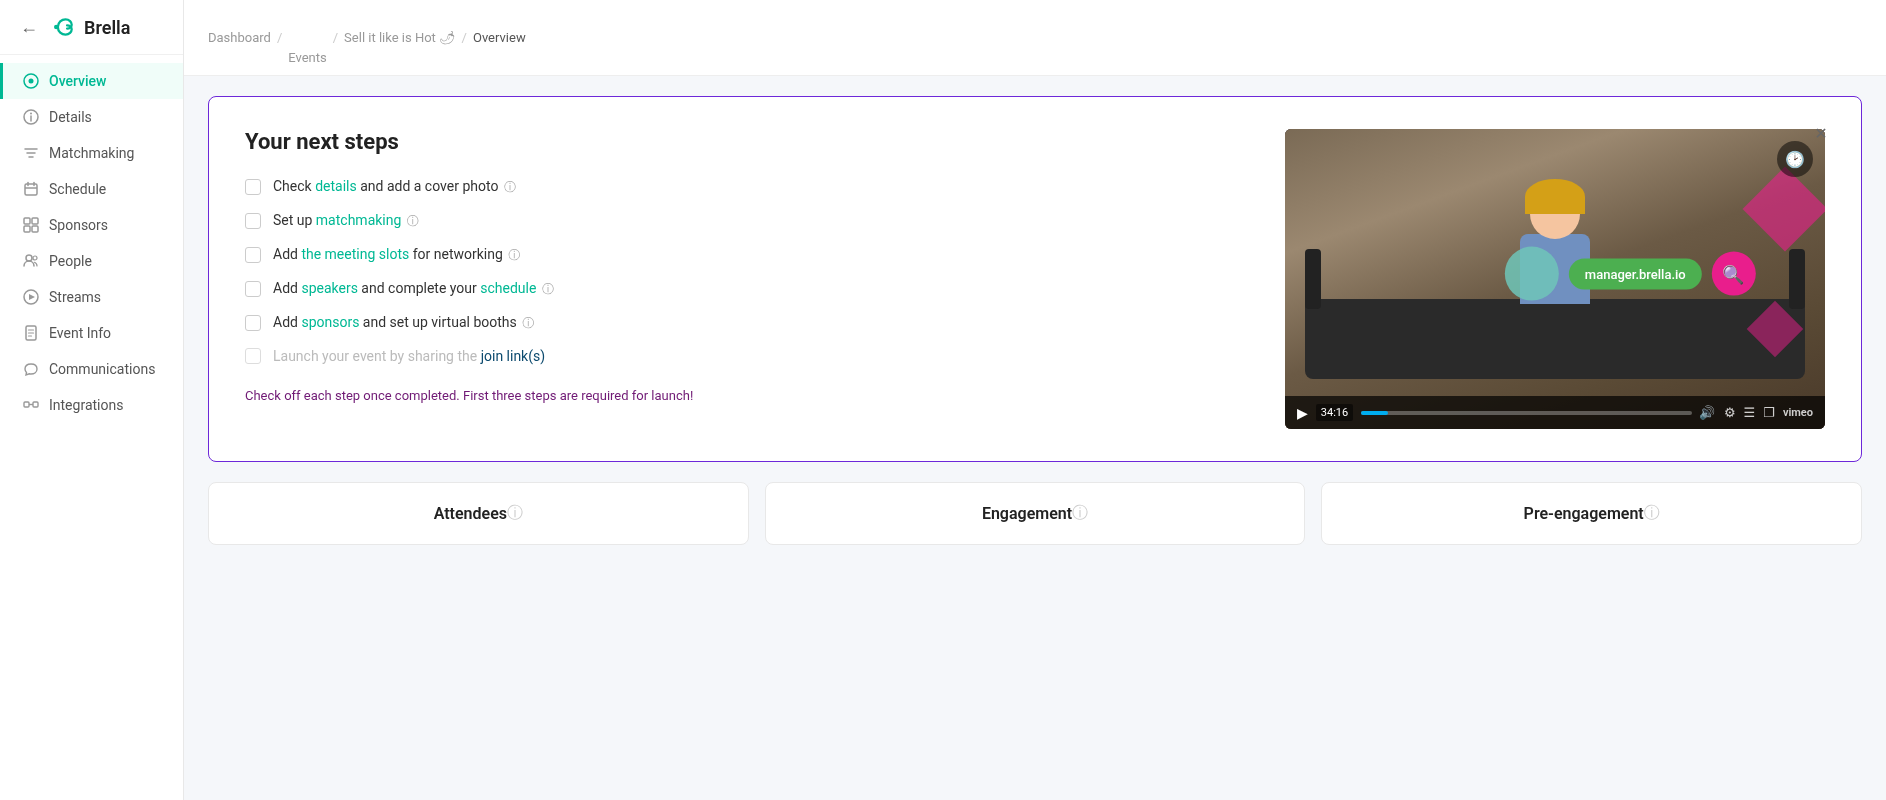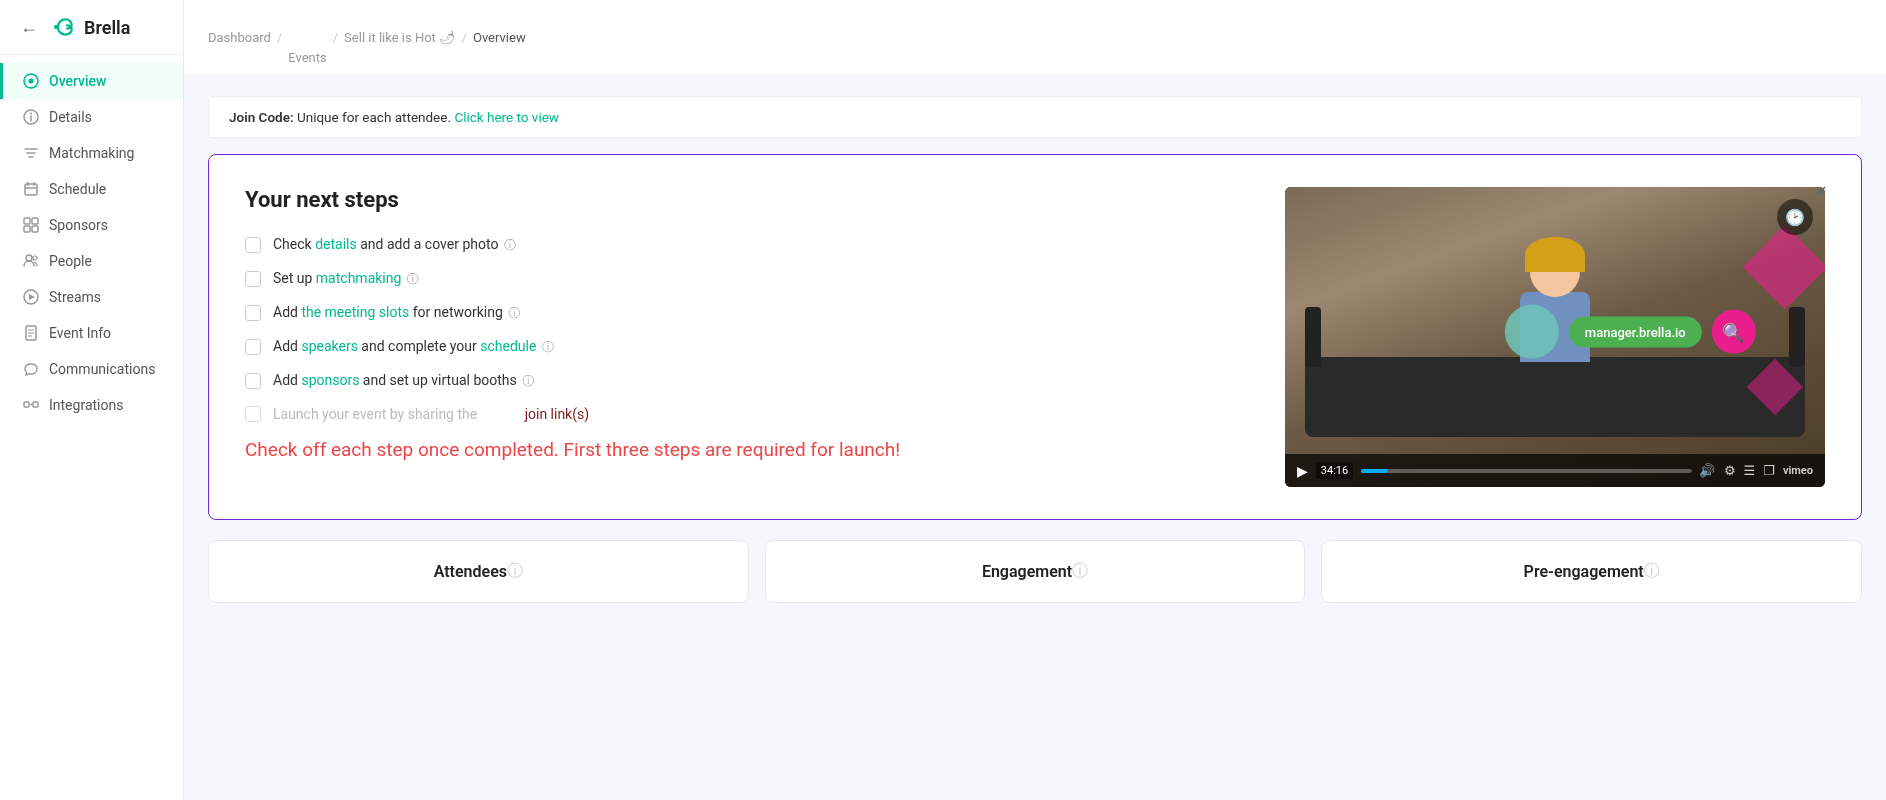--- a/index.html
+++ b/index.html
@@ -158,23 +158,23 @@
       flex-shrink: 0;
       background: #fff;
     }
     .step-link { color: #00b894; text-decoration: none; cursor: pointer; }
     .step-info {
       color: #aaa;
       font-size: 12px;
       margin-left: 2px;
     }
     .step-footnote {
-      font-size: 19px;
-      color: #ef4444;
-      margin-top: 16px;
+      font-size: 13px;
+      color: #701a75;
+      margin-top: 24px;
     }
 
     
     .video-section {
       width: 540px;
       min-width: 540px;
       position: relative;
     }
     .video-close {
       position: absolute;
@@ -489,27 +489,20 @@
     <span class="breadcrumb-sep">/</span>
     <span style="cursor:pointer;margin-top:40px;">Events</span>
     <span class="breadcrumb-sep">/</span>
     <span style="cursor:pointer;">Sell it like is Hot 🌶</span>
     <span class="breadcrumb-sep">/</span>
     <span class="breadcrumb-current">Overview</span>
   </div>
 
   <div class="content">
 
-    <div class="join-code-bar">
-      <span class="join-code-label">Join Code:</span>
-      <span class="join-code-sub"> </span>
-      <span>Unique for each attendee.</span>
-      <span> </span>
-      <a class="join-code-link">Click here to view</a>
-    </div>
 
     <div class="card">
       <div class="card-inner">
 
         <div class="steps-section">
           <div class="steps-title">Your next steps</div>
 
           <div class="step-item">
             <div class="step-checkbox"></div>
             <span>Check <a class="step-link">details</a> and add a cover photo <span class="step-info">ⓘ</span></span>
@@ -530,21 +523,21 @@
             <span>Add <a class="step-link">speakers</a> and complete your <a class="step-link">schedule</a> <span class="step-info">ⓘ</span></span>
           </div>
 
           <div class="step-item">
             <div class="step-checkbox"></div>
             <span>Add <a class="step-link">sponsors</a> and set up virtual booths <span class="step-info">ⓘ</span></span>
           </div>
 
           <div class="step-item disabled">
             <div class="step-checkbox" style="border-color:#ddd;"></div>
-            <span>Launch your event by sharing the <a class="step-link" style="color:#7f1d1d;margin-left:44px;">join link(s)</a></span>
+            <span>Launch your event by sharing the <a class="step-link" style="color:#0c4a6e;">join link(s)</a></span>
           </div>
 
           <div class="step-footnote">Check off each step once completed. First three steps are required for launch!</div>
         </div>
 
         <div class="video-section">
           <div class="video-close">✕</div>
           <div class="video-container">
             <div class="video-bg">
               <div class="video-scene">

